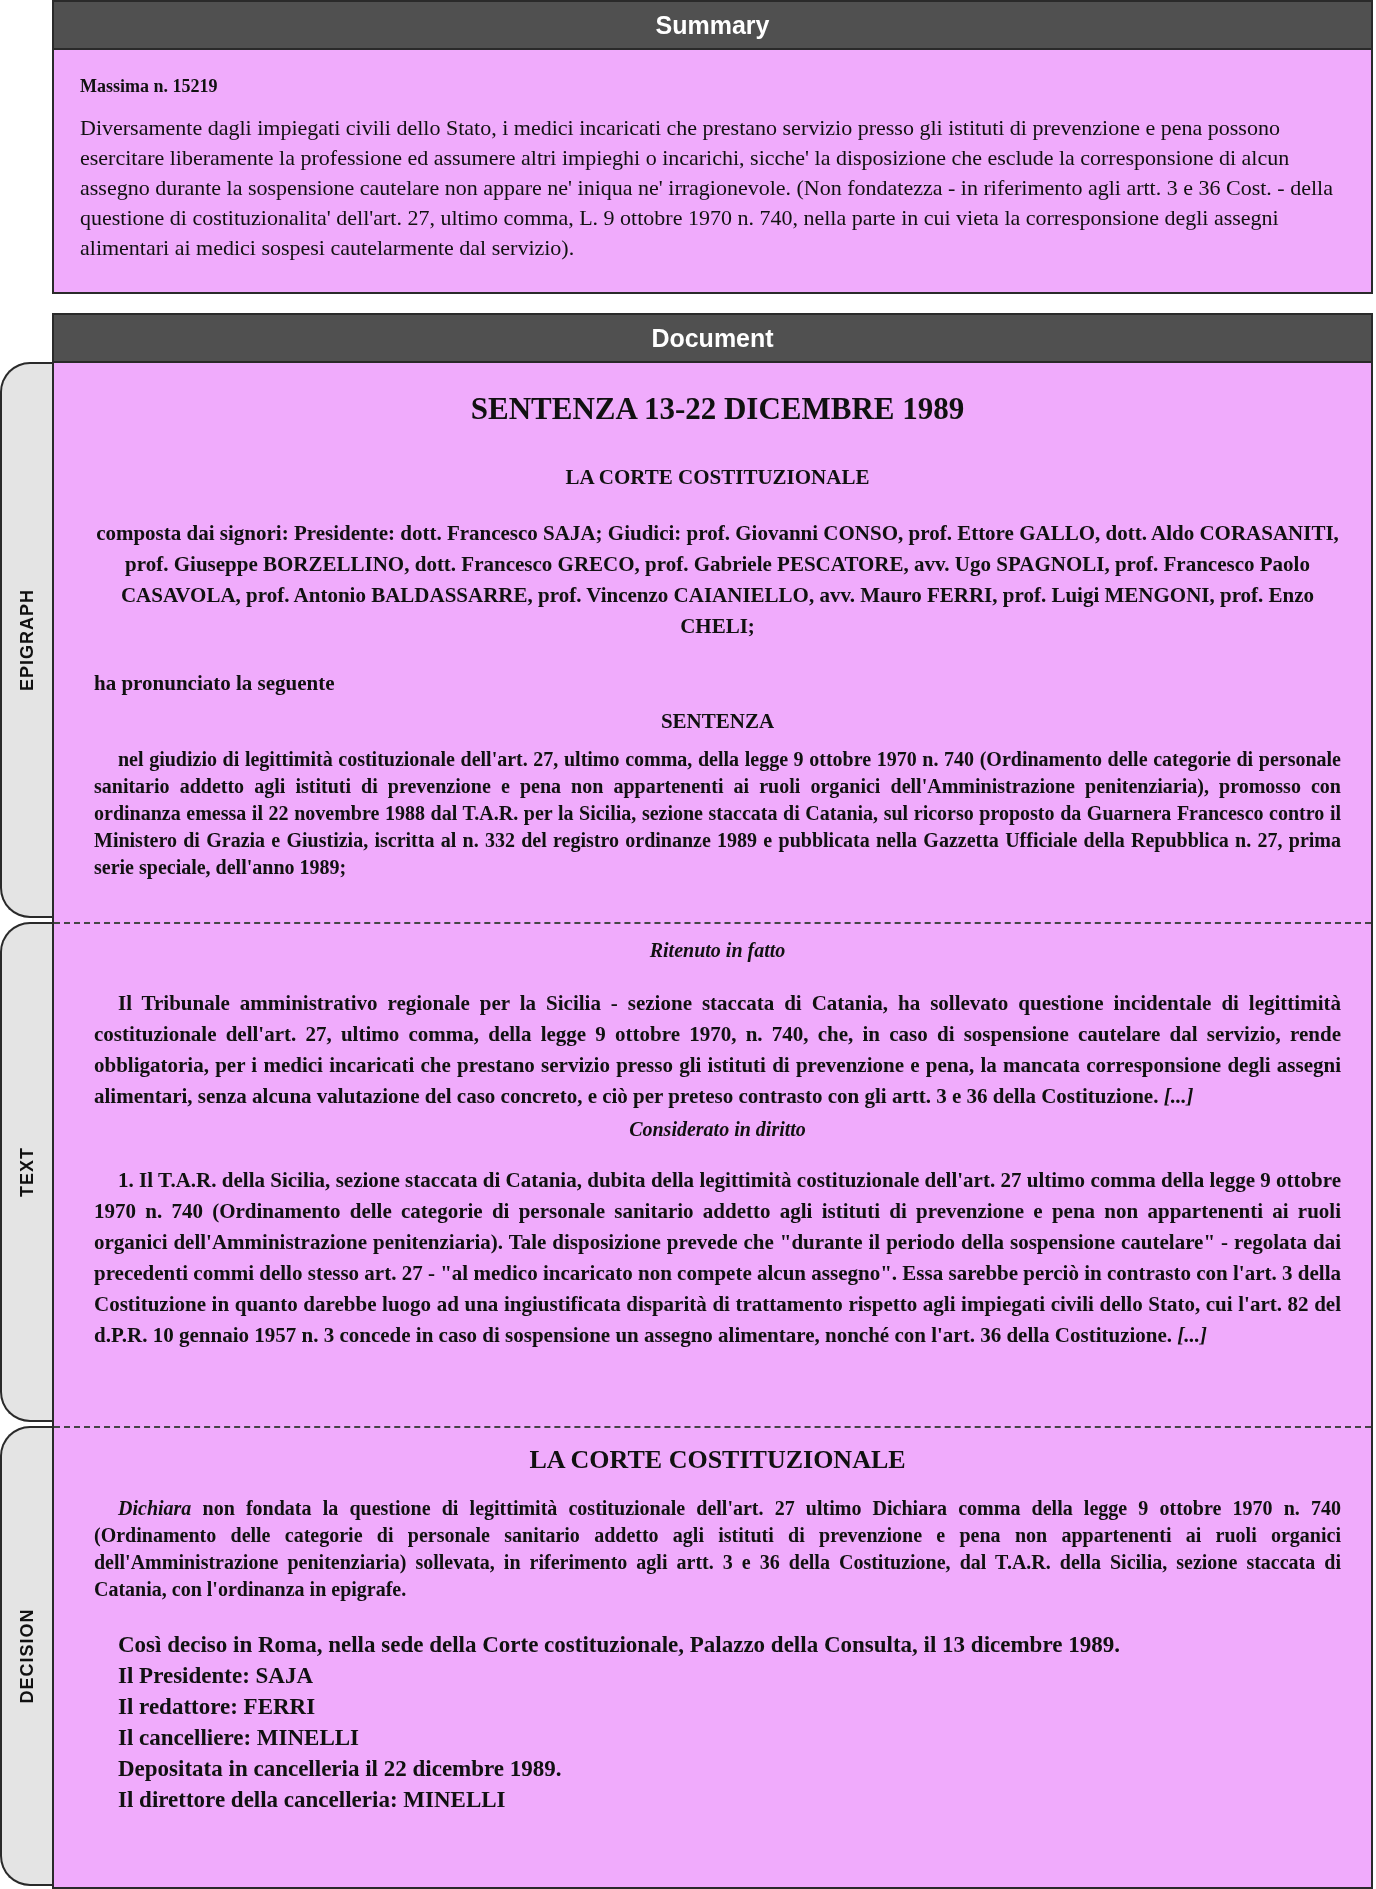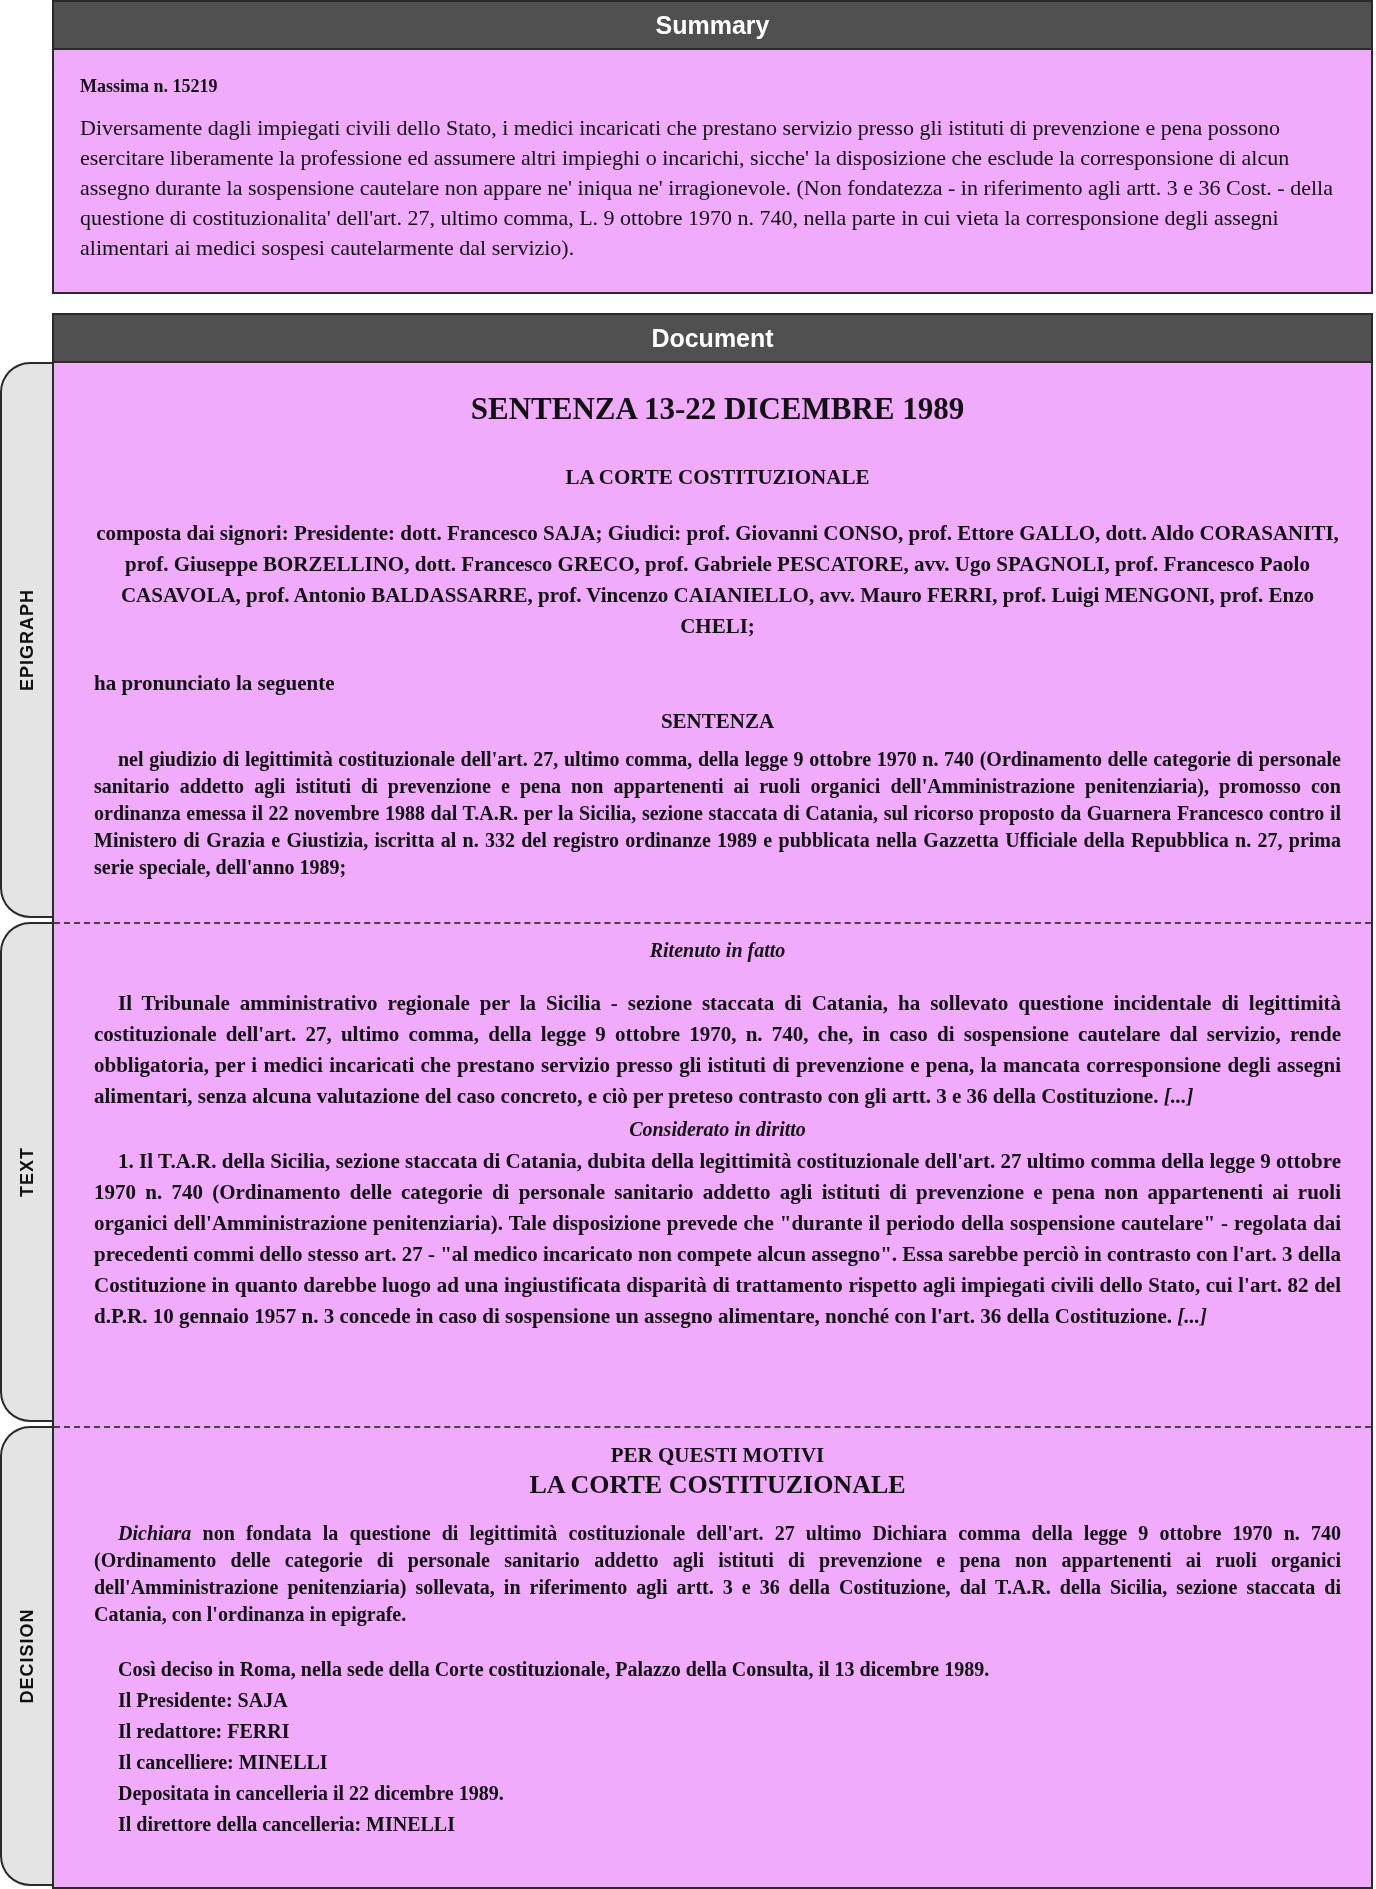--- a/index.html
+++ b/index.html
@@ -65,36 +65,35 @@
 
   <div class="sep" style="top:607px;"></div>
 
   <div class="section" style="top:622px;">
     <p class="p center italic">Ritenuto in fatto</p>
     <p class="p just indent" style="margin-top:24px; line-height:31px; font-size:21px;">
       <span>Il Tribunale amministrativo regionale per la Sicilia - sezione staccata di Catania, ha sollevato questione incidentale di legittimità costituzionale dell'art. 27, ultimo comma, della legge 9 ottobre 1970, n. 740, che, in caso di sospensione cautelare dal servizio, rende obbligatoria, per i medici incaricati che prestano servizio presso gli istituti di prevenzione e pena, la mancata corresponsione degli assegni alimentari, senza alcuna valutazione del caso concreto, e ciò per preteso contrasto con gli artt. 3 e 36 della Costituzione.</span>
       <span class="italic">[...]</span>
     </p>
     <p class="p center italic" style="margin-top:4px;">Considerato in diritto</p>
-    <p class="p just indent" style="margin-top:3px; line-height:31px; font-size:21px;">
+    <p class="p just indent" style="margin-top:22px; line-height:31px; font-size:21px;">
       <span>1. Il T.A.R. della Sicilia, sezione staccata di Catania, dubita della legittimità costituzionale dell'art. 27 ultimo comma della legge 9 ottobre 1970 n. 740 (Ordinamento delle categorie di personale sanitario addetto agli istituti di prevenzione e pena non appartenenti ai ruoli organici dell'Amministrazione penitenziaria). Tale disposizione prevede che "durante il periodo della sospensione cautelare" - regolata dai precedenti commi dello stesso art. 27 - "al medico incaricato non compete alcun assegno". Essa sarebbe perciò in contrasto con l'art. 3 della Costituzione in quanto darebbe luogo ad una ingiustificata disparità di trattamento rispetto agli impiegati civili dello Stato, cui l'art. 82 del d.P.R. 10 gennaio 1957 n. 3 concede in caso di sospensione un assegno alimentare, nonché con l'art. 36 della Costituzione.</span>
       <span class="italic">[...]</span>
     </p>
   </div>
 
   <div class="sep" style="top:1111px;"></div>
 
   <div class="section" style="top:1128px;">
-    <p class="title-mid center">PER QUESTI MOTIVI</p>
     <p class="center" style="margin:2px 0 0 0; font-size:26px;">LA CORTE COSTITUZIONALE</p>
     <p class="p just indent" style="margin-top:20px;">
       <span class="italic">Dichiara</span>
       <span>non fondata la questione di legittimità costituzionale dell'art. 27 ultimo Dichiara comma della legge 9 ottobre 1970 n. 740 (Ordinamento delle categorie di personale sanitario addetto agli istituti di prevenzione e pena non appartenenti ai ruoli organici dell'Amministrazione penitenziaria) sollevata, in riferimento agli artt. 3 e 36 della Costituzione, dal T.A.R. della Sicilia, sezione staccata di Catania, con l'ordinanza in epigrafe.</span>
     </p>
-    <div style="margin-top:26px; padding-left:24px; font-size:20px; line-height:31px;">
+    <div style="margin-top:26px; padding-left:24px; font-size:23px; line-height:31px;">
       <div>Così deciso in Roma, nella sede della Corte costituzionale, Palazzo della Consulta, il 13 dicembre 1989.</div>
       <div>Il Presidente: SAJA</div>
       <div>Il redattore: FERRI</div>
       <div>Il cancelliere: MINELLI</div>
       <div>Depositata in cancelleria il 22 dicembre 1989.</div>
       <div>Il direttore della cancelleria: MINELLI</div>
     </div>
   </div>
 </div>
 

